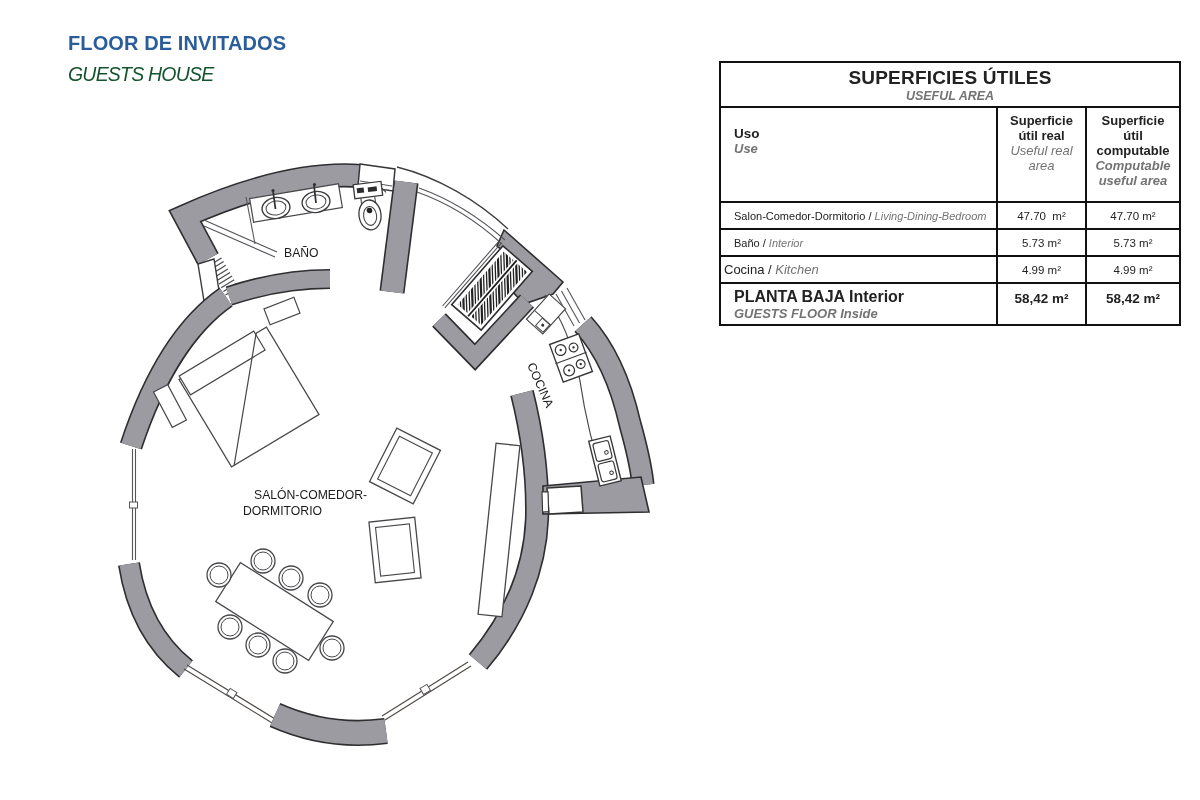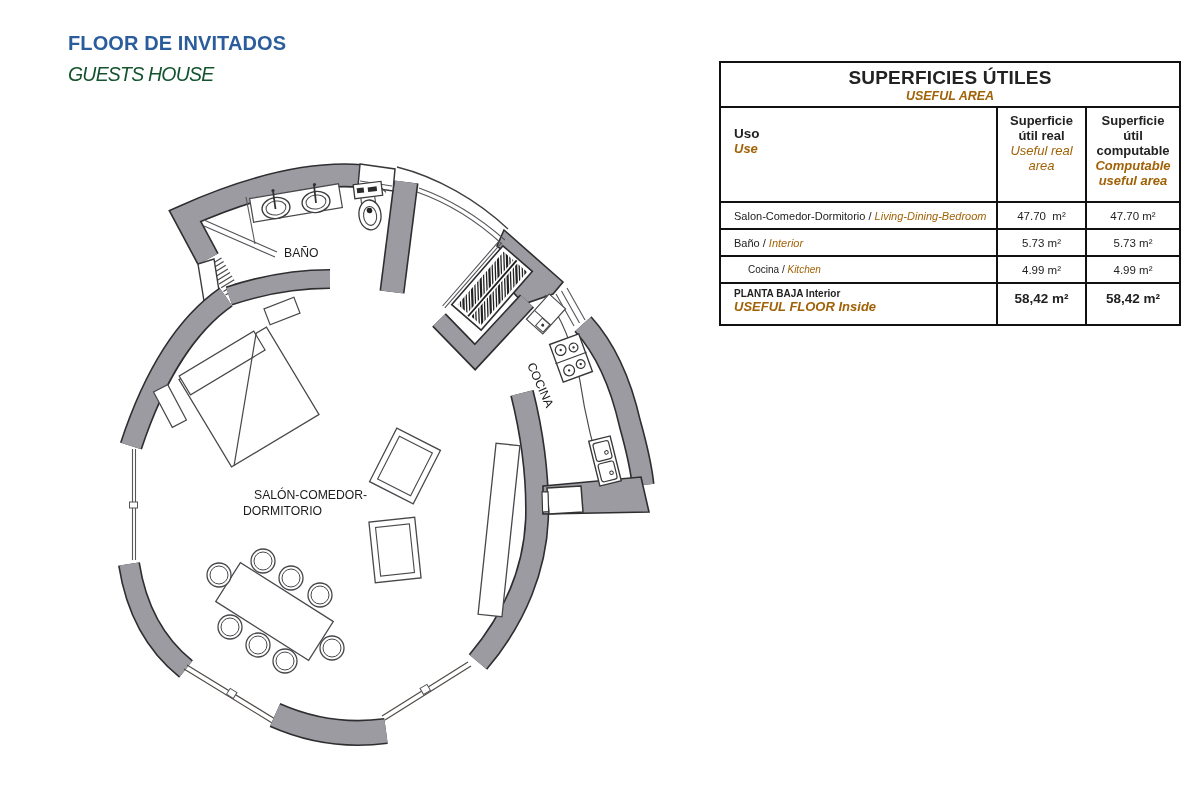--- a/index.html
+++ b/index.html
@@ -5,21 +5,21 @@
   html,body{margin:0;padding:0;width:1200px;height:800px;background:#ffffff;
     font-family:"Liberation Sans",sans-serif;-webkit-font-smoothing:antialiased;}
   .abs{position:absolute;}
   #title{position:absolute;left:68px;top:32px;font-size:20px;font-weight:bold;
     color:#2b5d9d;letter-spacing:0.1px;}
   #subtitle{position:absolute;left:68px;top:63px;font-size:19.5px;font-style:italic;
     color:#14532d;letter-spacing:-0.8px;}
   table.areas{position:absolute;left:719px;top:61px;border-collapse:collapse;
     table-layout:fixed;width:460px;}
   table.areas td,table.areas th{border:2px solid #111;padding:0;vertical-align:middle;}
-  .g{color:#a16207;font-style:italic;}
+  .g{color:#737373;font-style:italic;}
   .cen{text-align:center;}
 </style>
 </head>
 <body>
 
 <div id="title">FLOOR DE INVITADOS</div>
 
 <div id="subtitle">GUESTS HOUSE</div>
 
 <table class="areas">
@@ -53,28 +53,28 @@
     <td style="height:25px;padding-left:13px;font-size:11px;color:#222;white-space:nowrap">Salon-Comedor-Dormitorio /<span class="g"> Living-Dining-Bedroom</span></td>
     <td class="cen" style="font-size:11.5px;color:#222">47.70&nbsp; m²</td>
     <td class="cen" style="font-size:11.5px;color:#222">47.70 m²</td>
   </tr>
   <tr>
     <td style="height:25px;padding-left:13px;font-size:11px;color:#222">Baño /<span class="g"> Interior</span></td>
     <td class="cen" style="font-size:11.5px;color:#222">5.73 m²</td>
     <td class="cen" style="font-size:11.5px;color:#222">5.73 m²</td>
   </tr>
   <tr>
-    <td style="height:25px;padding-left:27px;font-size:10px;color:#222">Cocina /<span class="g"> Kitchen</span></td>
+    <td style="height:25px;padding-left:3px;font-size:13px;color:#222">Cocina /<span class="g"> Kitchen</span></td>
     <td class="cen" style="font-size:11.5px;color:#222">4.99 m²</td>
     <td class="cen" style="font-size:11.5px;color:#222">4.99 m²</td>
   </tr>
   <tr>
     <td style="height:36px;padding-left:13px;vertical-align:top;padding-top:4px">
-      <div style="font-size:10px;font-weight:bold;color:#222;white-space:nowrap">PLANTA BAJA Interior</div>
-      <div class="g" style="font-size:13px;font-weight:bold;white-space:nowrap">USEFUL FLOOR Inside</div>
+      <div style="font-size:16px;font-weight:bold;color:#222;white-space:nowrap">PLANTA BAJA Interior</div>
+      <div class="g" style="font-size:13px;font-weight:bold;white-space:nowrap">GUESTS FLOOR Inside</div>
     </td>
     <td class="cen" style="font-size:13.5px;font-weight:bold;color:#222;vertical-align:top;padding-top:7px">58,42 m²</td>
     <td class="cen" style="font-size:13.5px;font-weight:bold;color:#222;vertical-align:top;padding-top:7px">58,42 m²</td>
   </tr>
 </tbody>
   </table>
 
 <svg class="abs" style="left:0;top:0" width="1200" height="800" viewBox="0 0 1200 800">
 
 <g>

